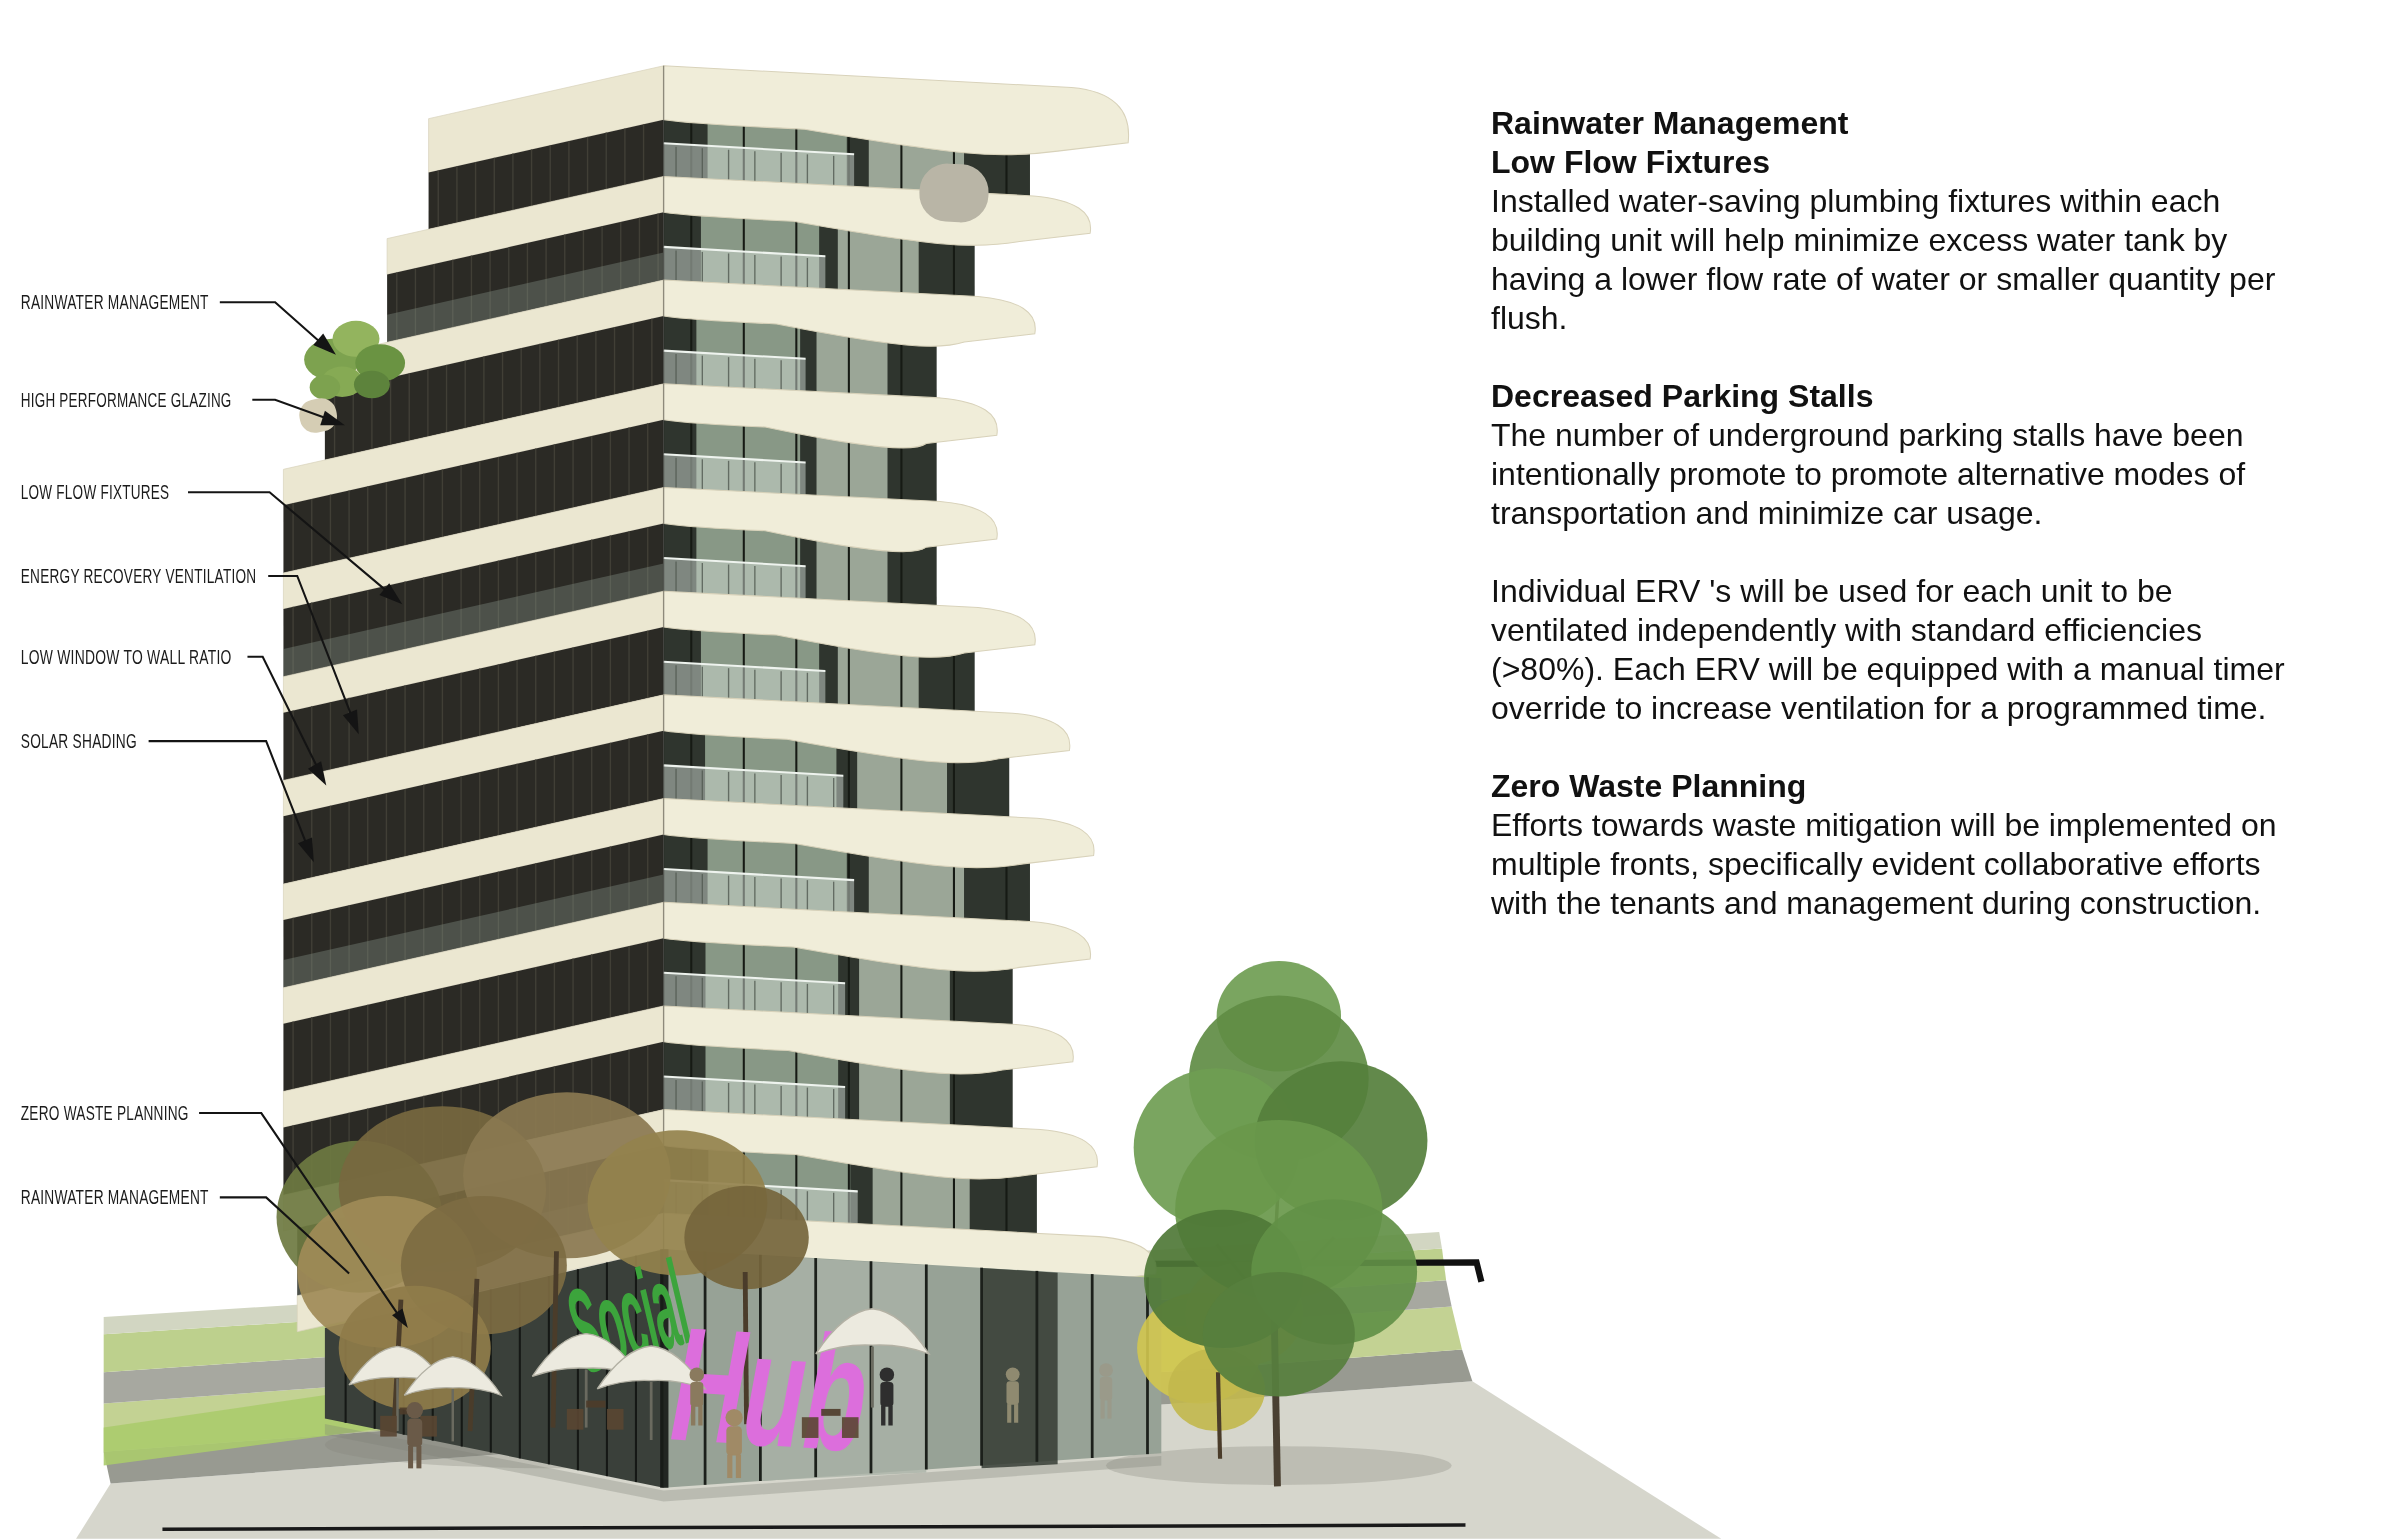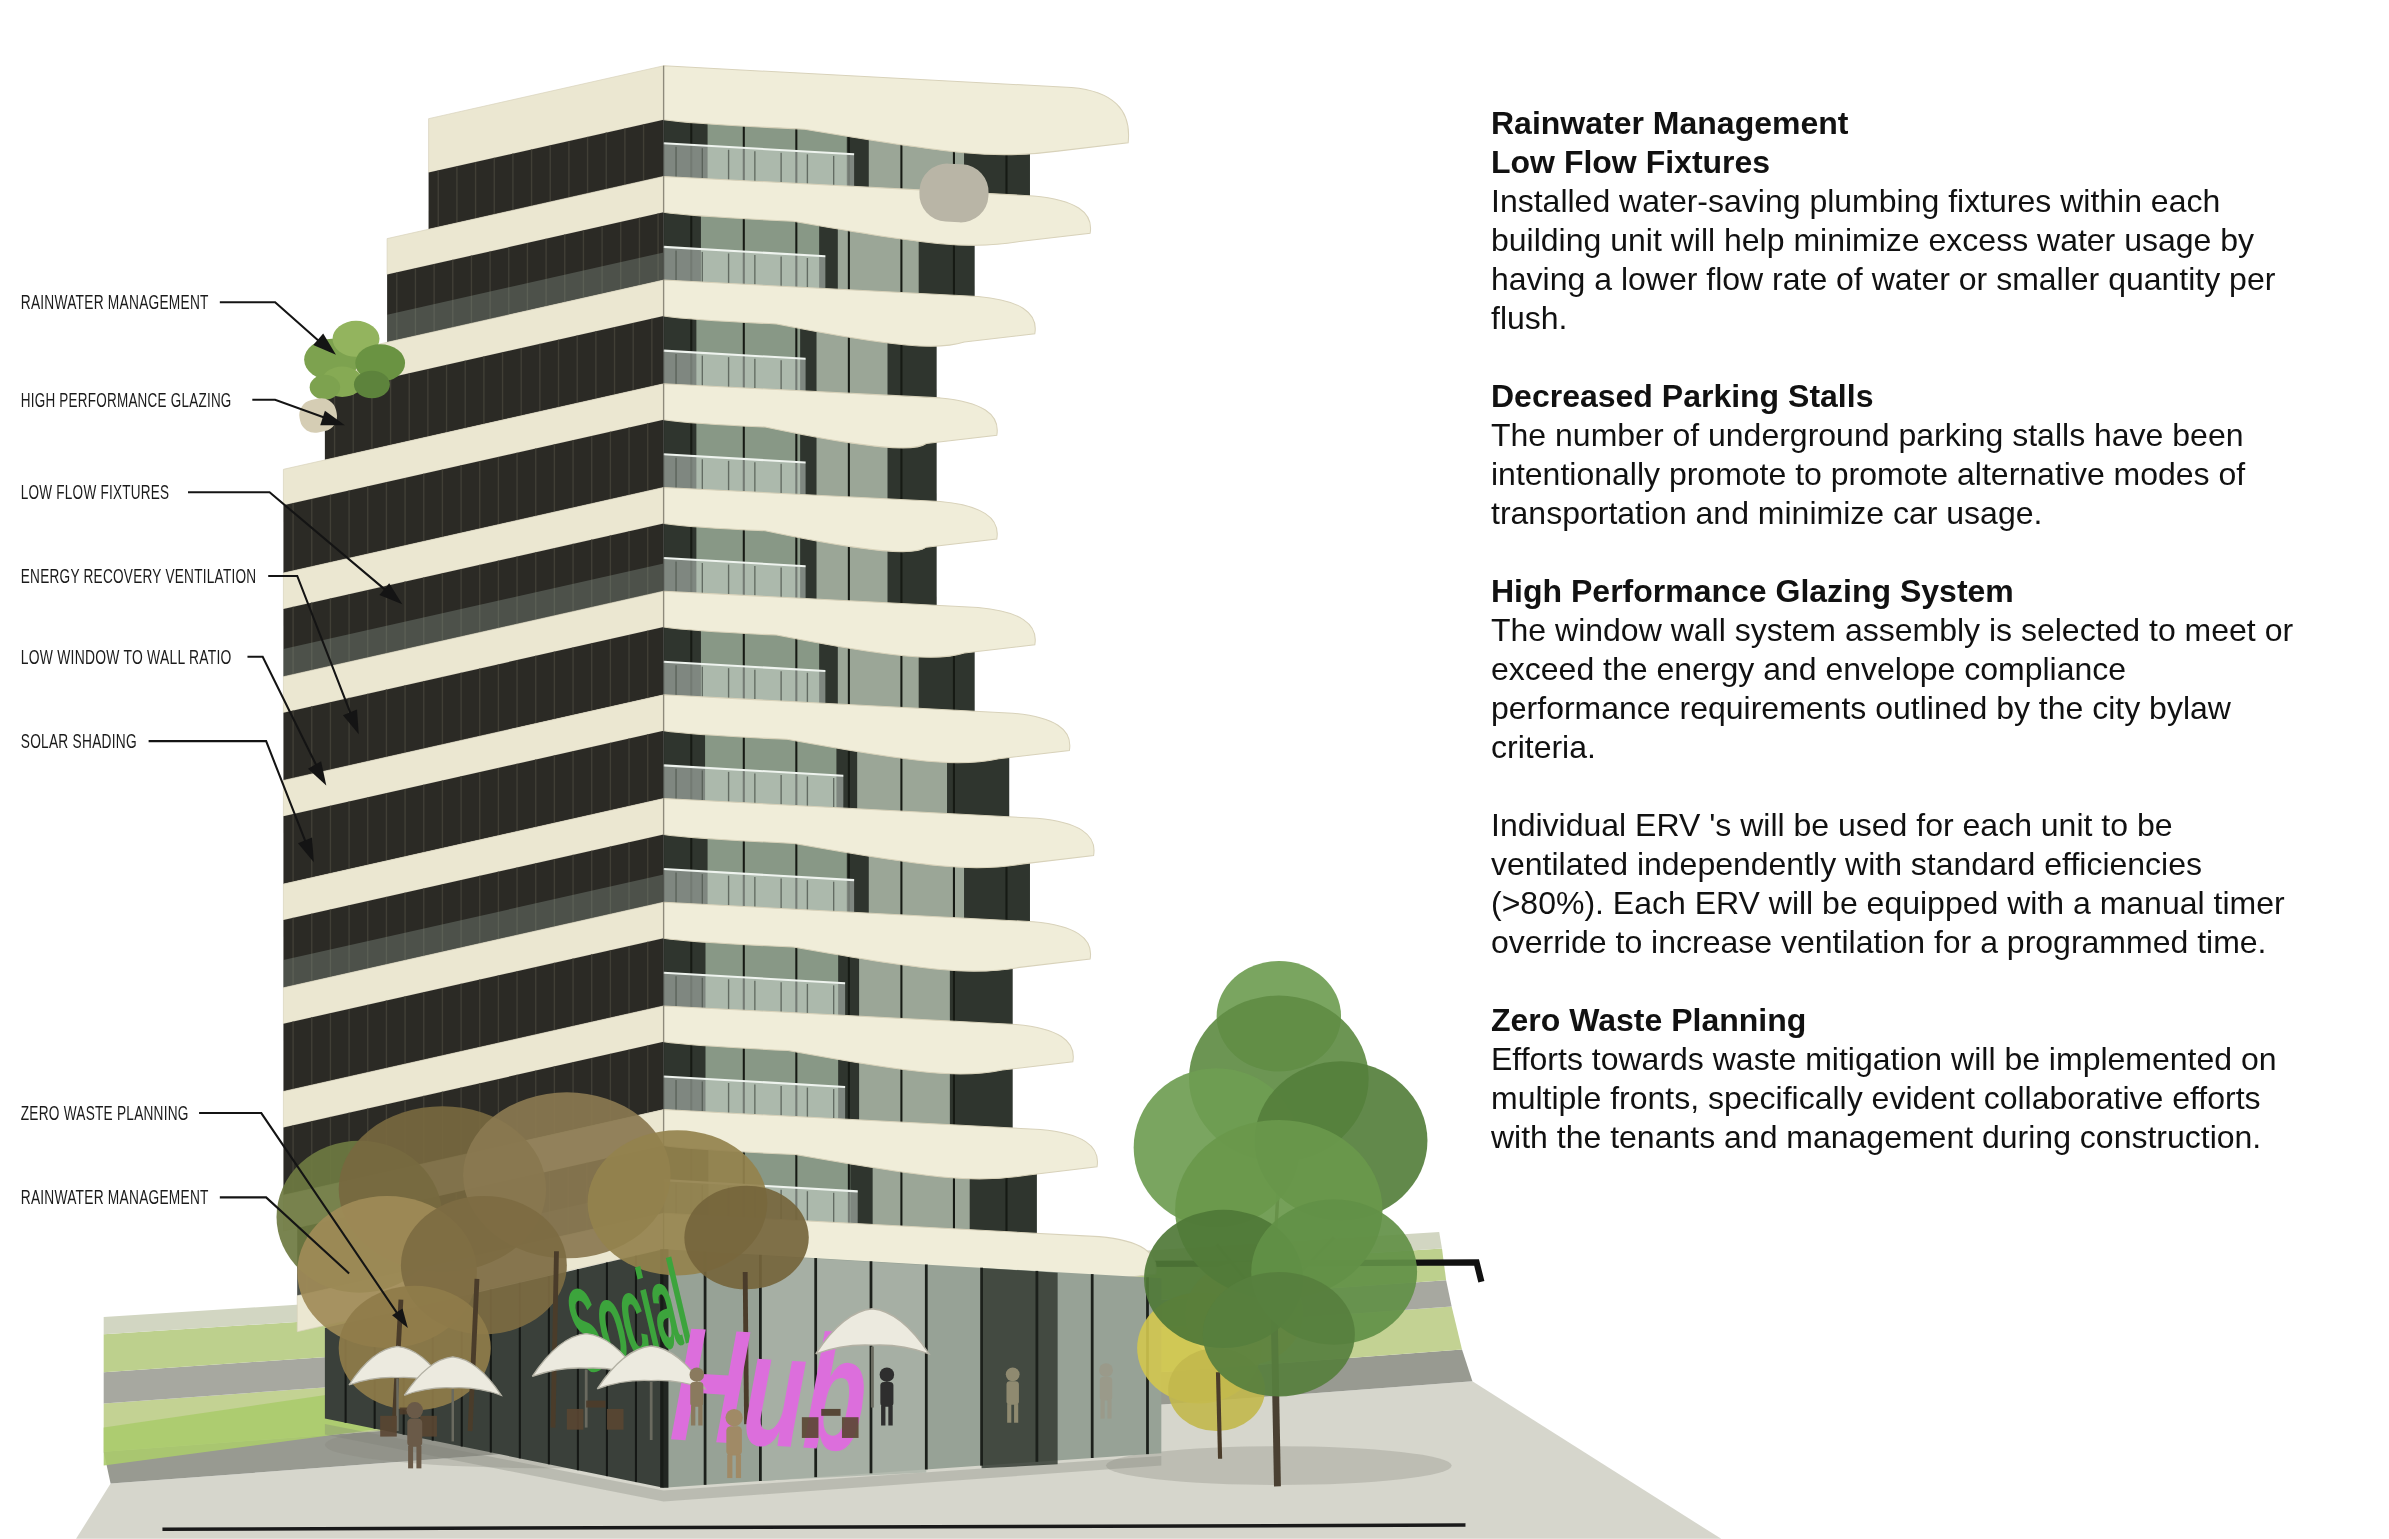--- a/index.html
+++ b/index.html
@@ -645,36 +645,29 @@
     </g>
   </svg>
 
   <div class="textcol">
     <section>
       <h3>Rainwater Management</h3>
     </section>
     <section>
       <h3>Low Flow Fixtures</h3>
       <p>Installed water-saving plumbing fixtures within each
-building unit will help minimize excess water usage by
+building unit will help minimize excess water tank by
 having a lower flow rate of water or smaller quantity per
 flush.</p>
     </section>
     <section>
       <h3>Decreased Parking Stalls</h3>
       <p>The number of underground parking stalls have been
 intentionally promote to promote alternative modes of
 transportation and minimize car usage.</p>
-    </section>
-    <section>
-      <h3>High Performance Glazing System</h3>
-      <p>The window wall system assembly is selected to meet or
-exceed the energy and envelope compliance
-performance requirements outlined by the city bylaw
-criteria.</p>
     </section>
     <section>
       <p>Individual ERV 's will be used for each unit to be
 ventilated independently with standard efficiencies
 (&gt;80%). Each ERV will be equipped with a manual timer
 override to increase ventilation for a programmed time.</p>
     </section>
     <section>
       <h3>Zero Waste Planning</h3>
       <p>Efforts towards waste mitigation will be implemented on

